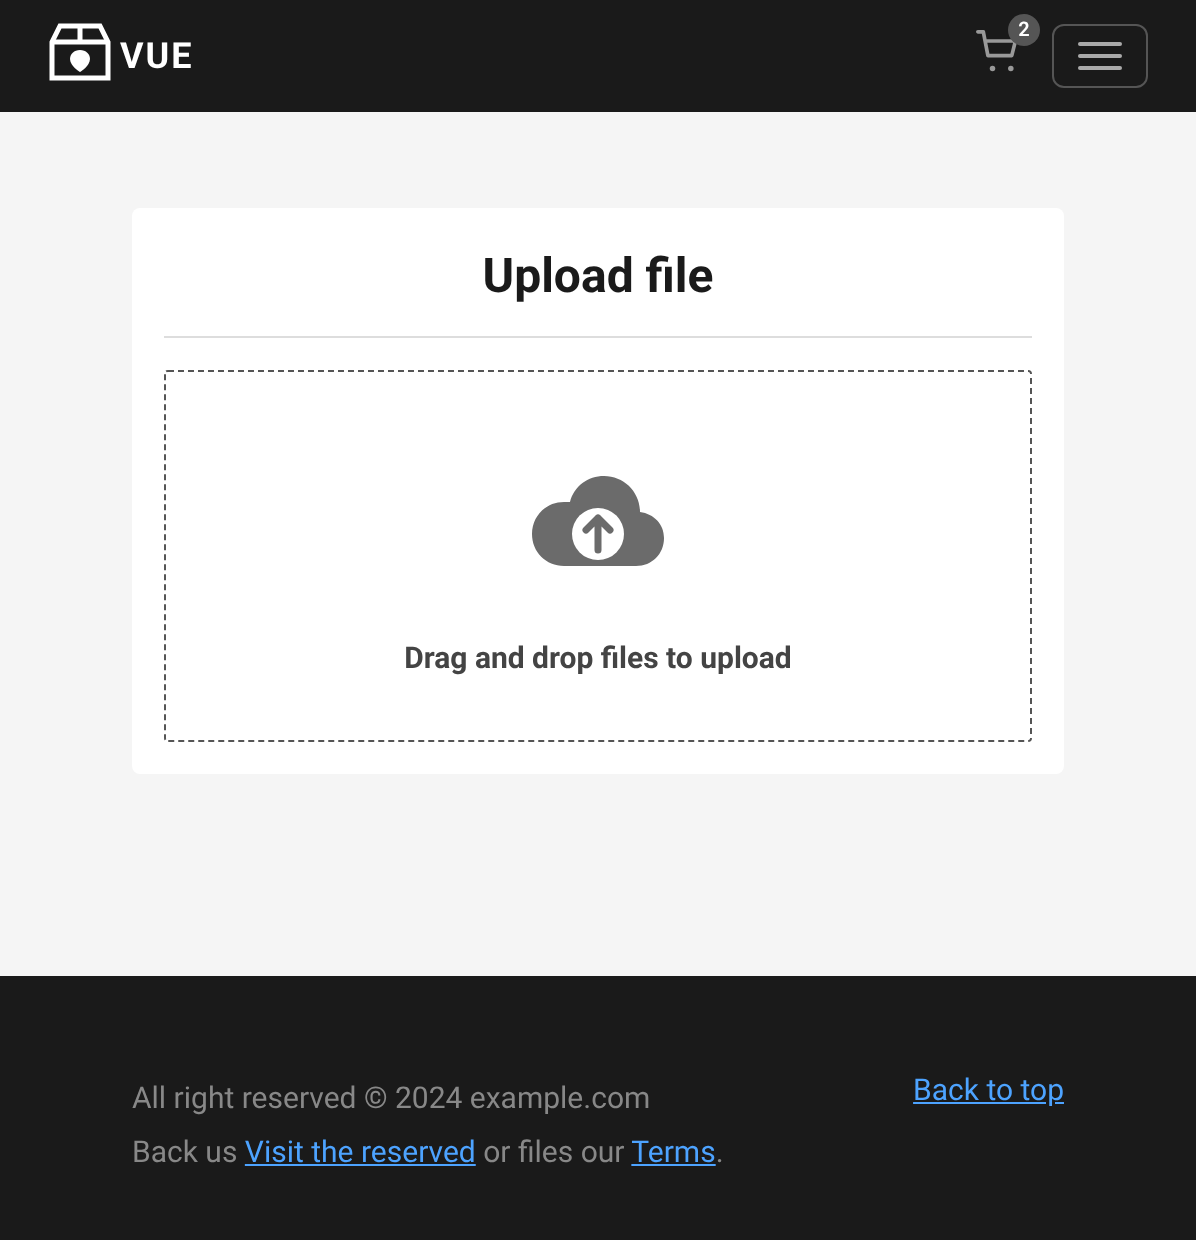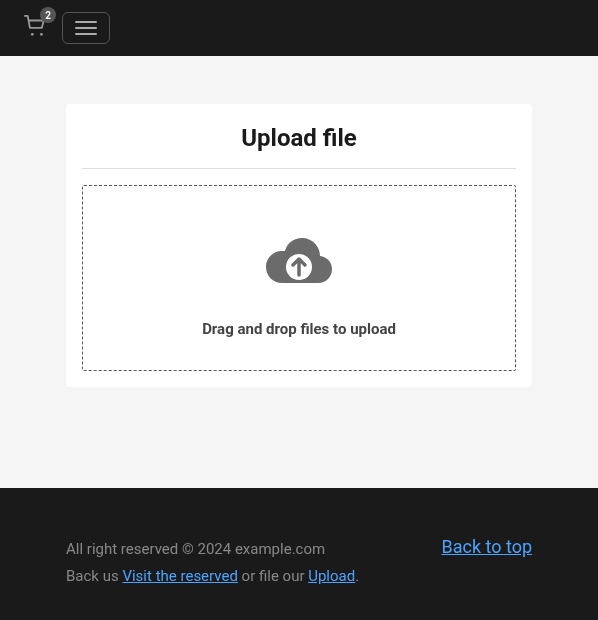--- a/index.html
+++ b/index.html
@@ -16,26 +16,37 @@
 .card { background: #fff; border-radius: 4px; padding: 20px 16px 16px; max-width: 466px; margin: 0 auto; }
 .card-title { font-size: 24px; font-weight: 700; color: #1a1a1a; margin-bottom: 16px; text-align: center; }
 .divider { border: none; border-top: 1px solid #ddd; margin-bottom: 16px; }
 .dropzone { border: 1.5px dashed #555; border-radius: 2px; padding: 48px 32px 32px; text-align: center; cursor: pointer; }
 .cloud { color: #6b6b6b; margin-bottom: 28px; }
 .drop-text { font-weight: 700; color: #444; font-size: 15px; }
 .footer { background: #1a1a1a; color: #888; padding: 48px 24px; }
 .footer-inner { max-width: 466px; margin: 0 auto; display: flex; justify-content: space-between; align-items: flex-start; gap: 19px; }
 .footer-left { line-height: 1.8; font-size: 15px; }
 .footer a { color: #4da3ff; text-decoration: underline; }
-.back-top { color: #4da3ff; text-decoration: underline; font-size: 18px; white-space: nowrap; }
+.back-top { color: #4da3ff; text-decoration: underline; font-size: 15px; white-space: nowrap; }
 </style>
 </head>
 <body>
 
 <nav class="navbar">
+  <a class="logo">
+    <span class="logo-icon">
+      <svg width="32" height="30" viewBox="0 0 32 30" fill="none">
+        <path d="M2 10 L6 2 L26 2 L30 10 L30 28 L2 28 Z" stroke="#fff" stroke-width="2.5" fill="none"></path>
+        <line x1="2" y1="10" x2="30" y2="10" stroke="#fff" stroke-width="2.5"></line>
+        <line x1="16" y1="2" x2="16" y2="10" stroke="#fff" stroke-width="2.5"></line>
+        <path d="M16 14 C13 14 11 16 11 18.5 C11 22 16 25 16 25 C16 25 21 22 21 18.5 C21 16 19 14 16 14 Z" fill="#fff"></path>
+      </svg>
+    </span>
+    <span>VUE</span>
+  </a>
   <div class="nav-right">
     <div class="cart">
       <span>
         <svg width="22" height="22" viewBox="0 0 24 24" fill="none">
           <circle cx="9" cy="21" r="1.5" fill="#999"></circle>
           <circle cx="19" cy="21" r="1.5" fill="#999"></circle>
           <path d="M1 1h3l2.5 13h13l2-8H6" stroke="#999" stroke-width="2" fill="none" stroke-linecap="round" stroke-linejoin="round"></path>
         </svg>
       </span>
       <span class="cart-badge">2</span>
@@ -63,18 +74,18 @@
       <div class="drop-text">Drag and drop files to upload</div>
     </div>
   </div>
 </main>
 
 <footer class="footer">
   <div class="footer-inner">
     <div class="footer-left">
       <div>All right reserved © 2024 example.com</div>
       <div>
-        <span>Back us </span><a>Visit the reserved</a><span> or file our </span><a>Upload</a><span>.</span>
+        <span>Back us </span><a>Visit the reserved</a><span> or files our </span><a>Terms</a><span>.</span>
       </div>
     </div>
     <a class="back-top">Back to top</a>
   </div>
 </footer>
 
 </body></html>

